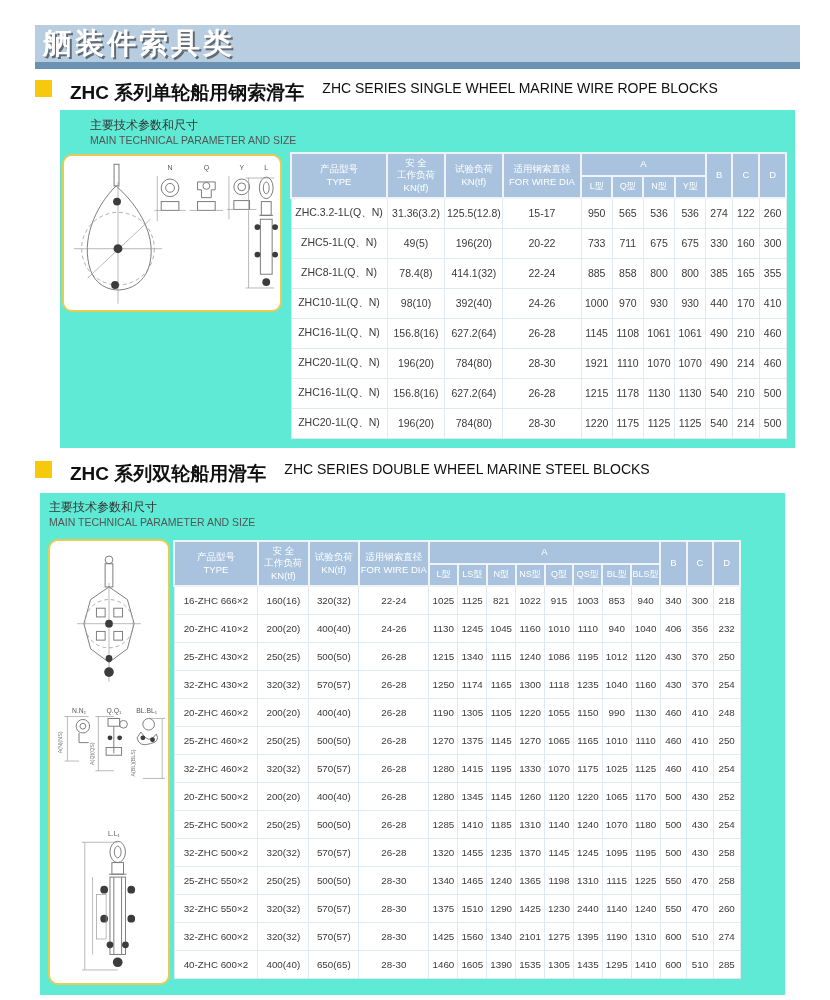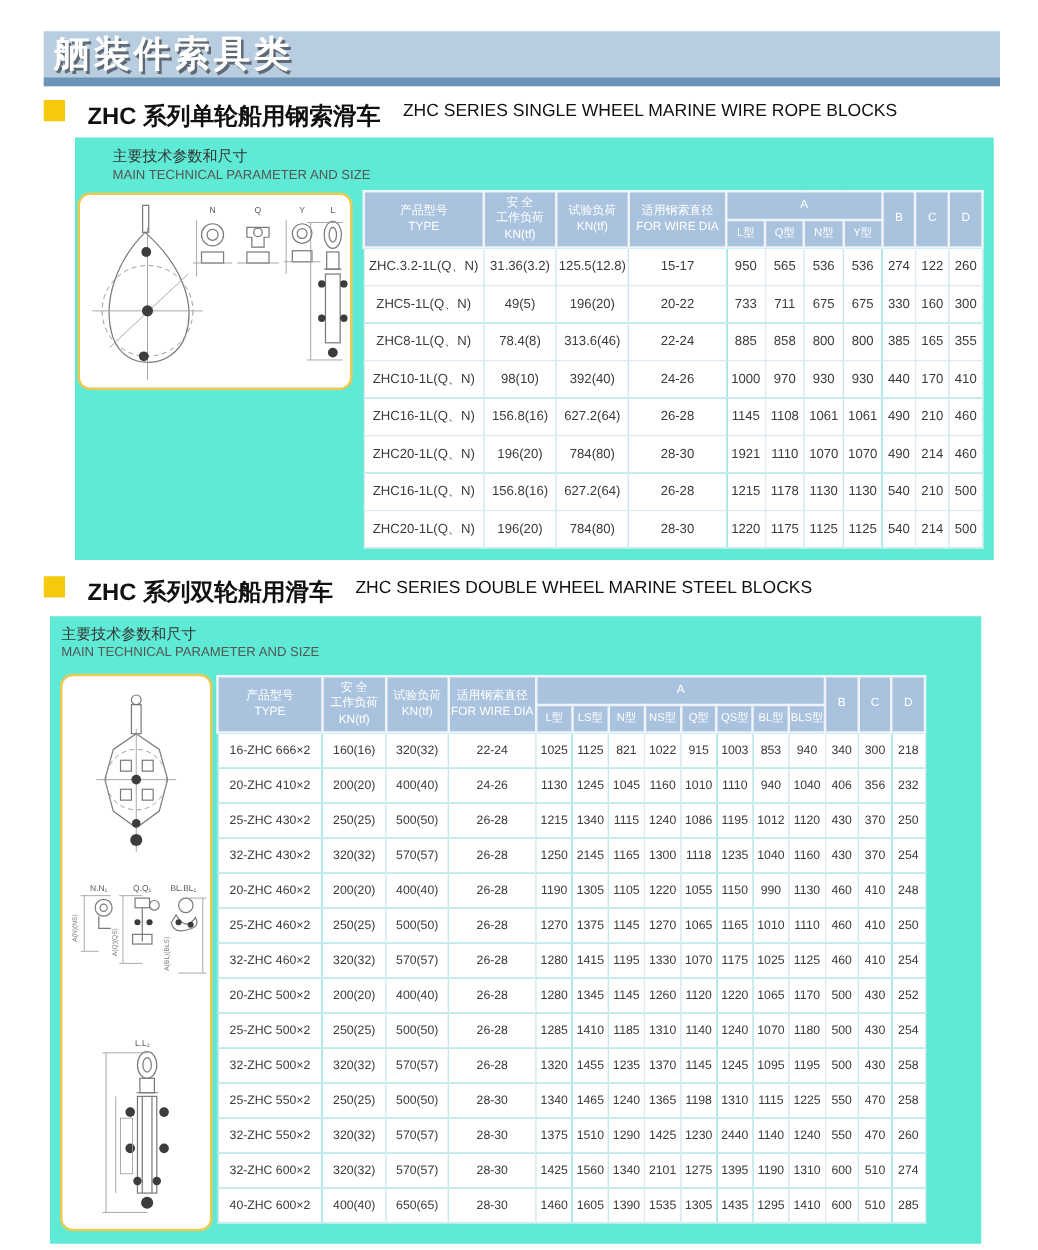--- a/index.html
+++ b/index.html
@@ -202,21 +202,21 @@
             <td>711</td>
             <td>675</td>
             <td>675</td>
             <td>330</td>
             <td>160</td>
             <td>300</td>
           </tr>
           <tr>
             <td>ZHC8-1L(Q、N)</td>
             <td>78.4(8)</td>
-            <td>313.6(46)</td>
+            <td>414.1(32)</td>
             <td>22-24</td>
             <td>885</td>
             <td>858</td>
             <td>800</td>
             <td>800</td>
             <td>385</td>
             <td>165</td>
             <td>355</td>
           </tr>
           <tr>
@@ -481,21 +481,21 @@
             <td>430</td>
             <td>370</td>
             <td>250</td>
           </tr>
           <tr>
             <td>32-ZHC 430×2</td>
             <td>320(32)</td>
             <td>570(57)</td>
             <td>26-28</td>
             <td>1250</td>
-            <td>2145</td>
+            <td>1174</td>
             <td>1165</td>
             <td>1300</td>
             <td>1118</td>
             <td>1235</td>
             <td>1040</td>
             <td>1160</td>
             <td>430</td>
             <td>370</td>
             <td>254</td>
           </tr>

